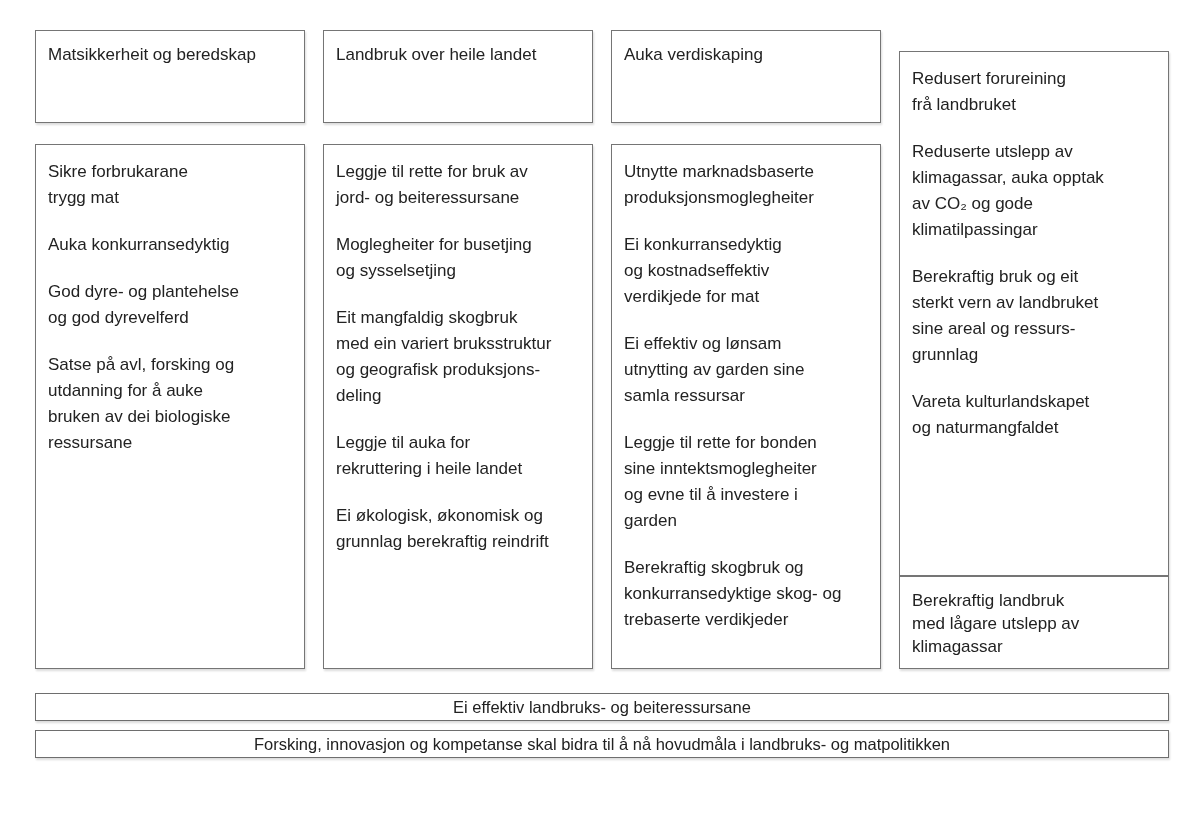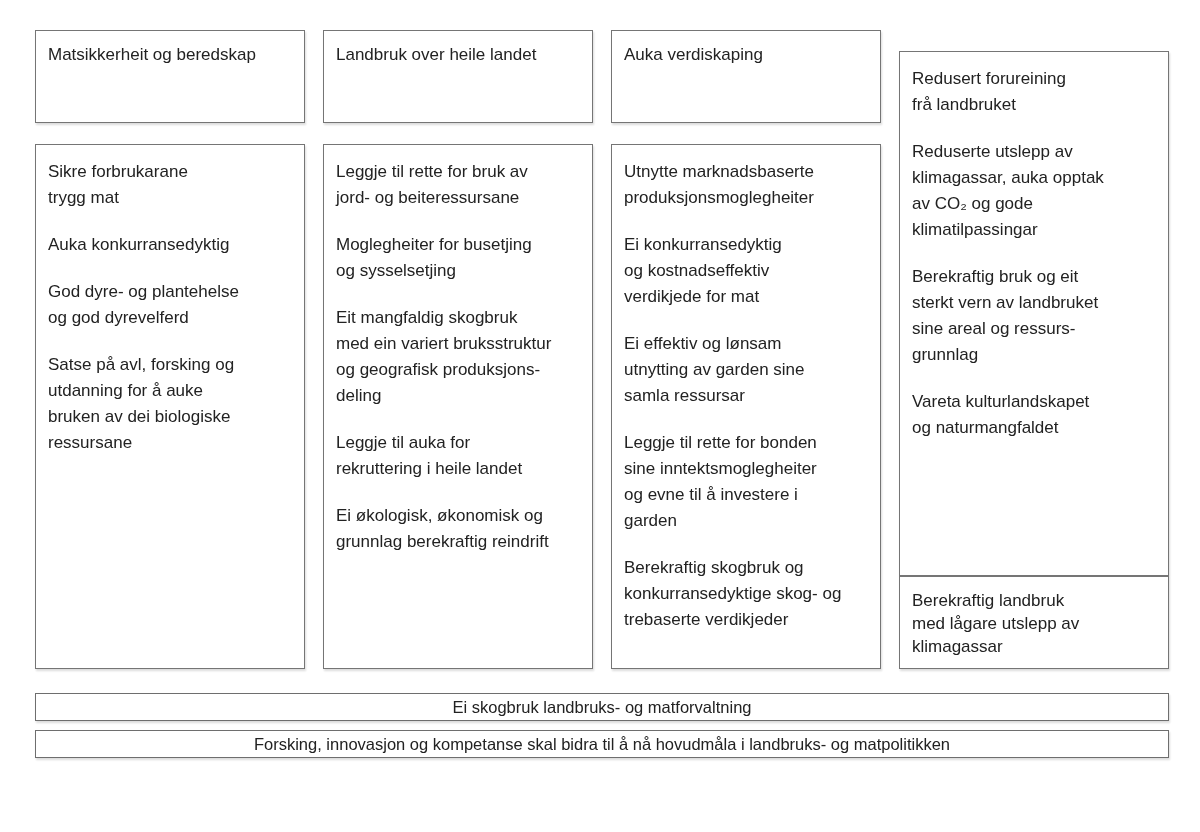--- a/index.html
+++ b/index.html
@@ -146,17 +146,17 @@
 og naturmangfaldet</p>
       </div>
       <div class="box header-box">Berekraftig landbruk
 med lågare utslepp av
 klimagassar</div>
     </div>
 
   </div>
 
   <div class="bars">
-    <div class="bar">Ei skogbruk landbruks- og matforvaltning</div>
+    <div class="bar">Ei effektiv landbruks- og beiteressursane</div>
     <div class="bar">Forsking, innovasjon og kompetanse skal bidra til å nå hovudmåla i landbruks- og matpolitikken</div>
   </div>
 
 </div>
 
 </body></html>

